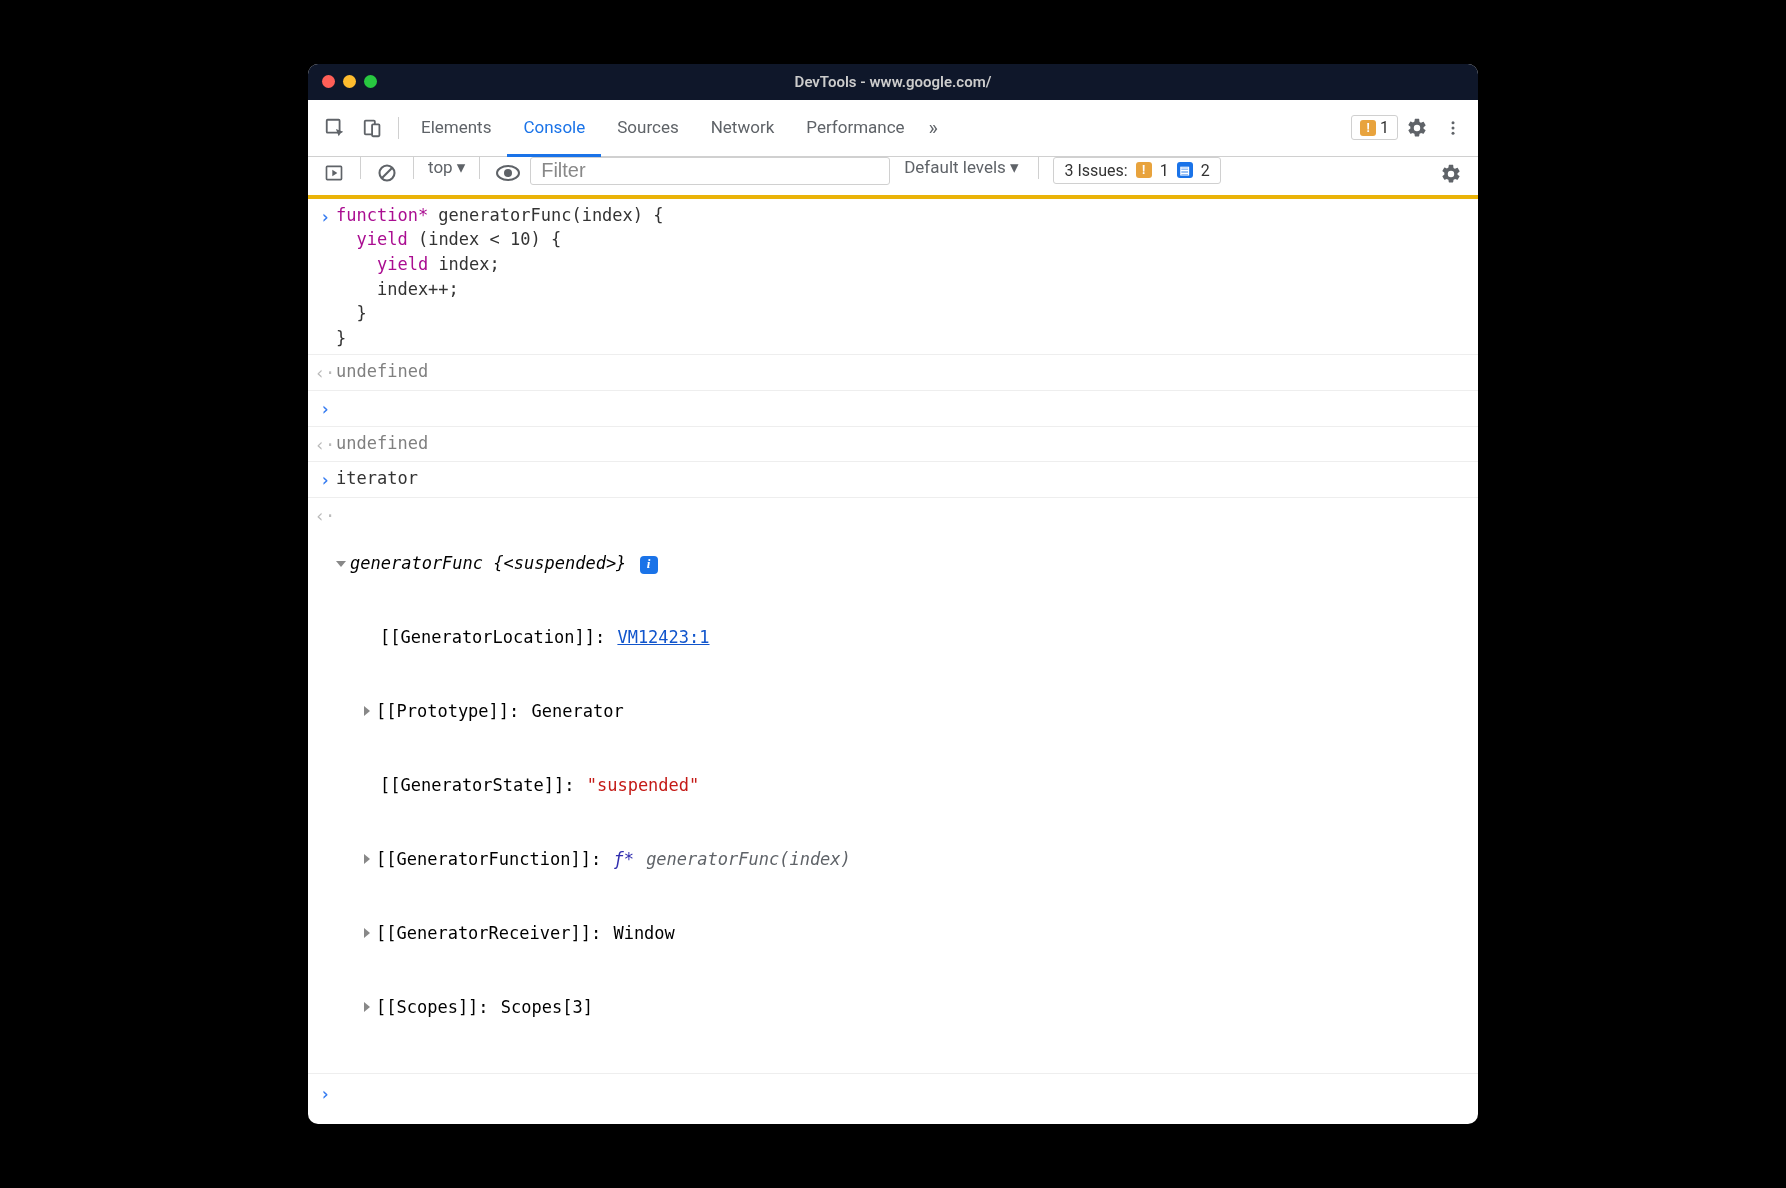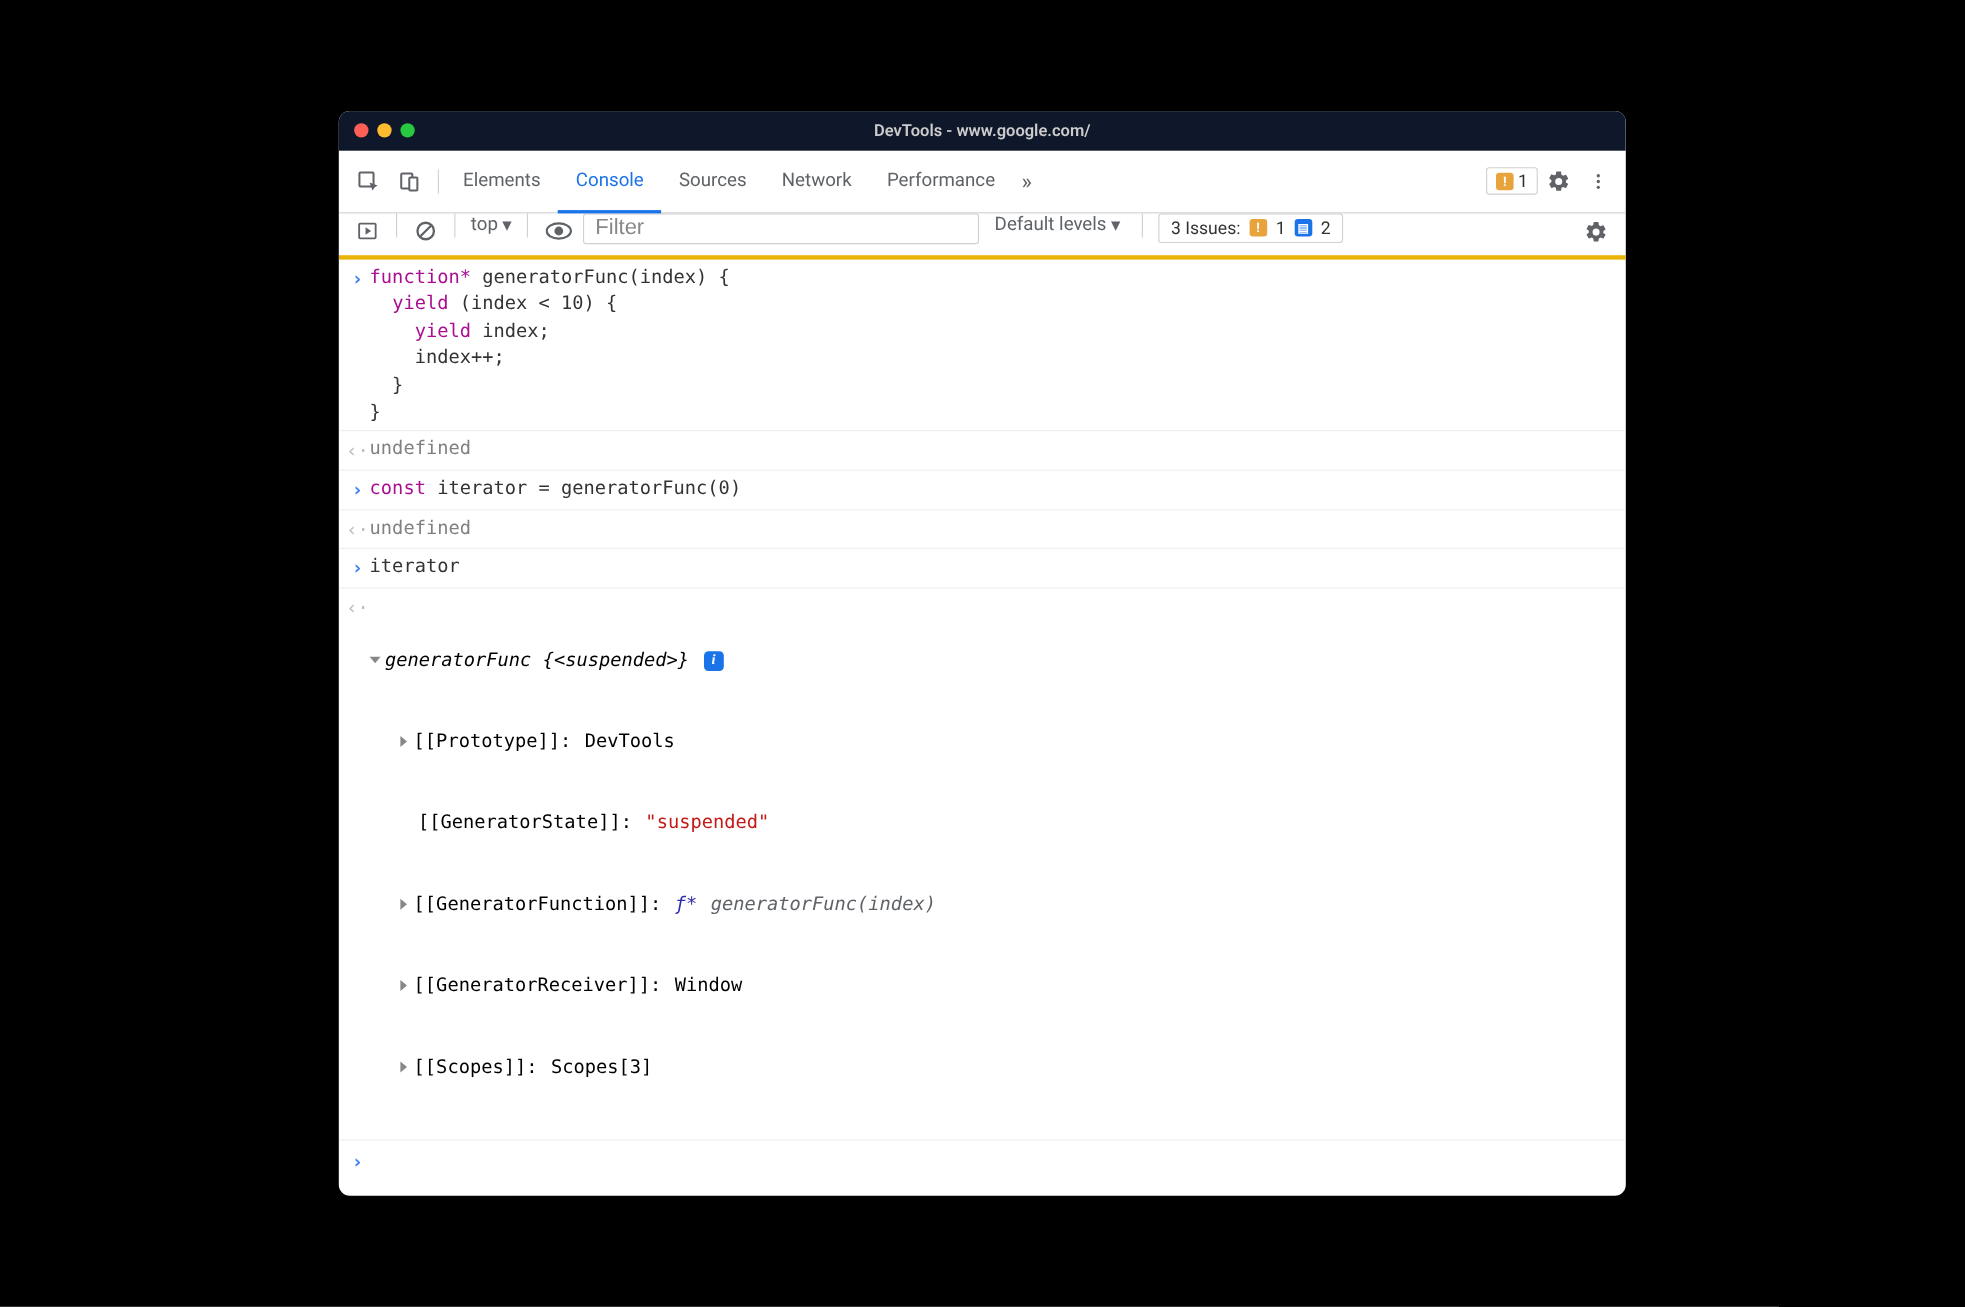--- a/index.html
+++ b/index.html
@@ -350,21 +350,20 @@
       <div class="gutter">
           <span class="outgutter">‹·</span>
         </div>
       <div class="content undef">undefined</div>
     </div>
 
     <div class="row">
       <div class="gutter">
           <span class="ingutter">›</span>
         </div>
-      <div class="content"><span class="kw">const</span><span class="sym"> iterator = generatorFunc(0)</span></div>
     </div>
 
     <div class="row">
       <div class="gutter">
           <span class="outgutter">‹·</span>
         </div>
       <div class="content undef">undefined</div>
     </div>
 
     <div class="row">
@@ -373,21 +372,22 @@
         </div>
       <div class="content sym">iterator</div>
     </div>
 
     <div class="row">
       <div class="gutter">
           <span class="outgutter">‹·</span>
         </div>
       <div class="content">
         <div><span class="arrow-down-s"></span><span class="obj-hdr"><span>generatorFunc </span><span>{&lt;suspended&gt;}</span></span> <span class="info-badge">i</span></div>
-        <div class="prop-line"><span class="arrow-right-s"></span><span>[[Prototype]]: </span><span>DevTools</span></div>
+        <div class="prop-line"><span class="pad"></span><span>[[GeneratorLocation]]: </span><span class="link">VM12423:1</span></div>
+        <div class="prop-line"><span class="arrow-right-s"></span><span>[[Prototype]]: </span><span>Generator</span></div>
         <div class="prop-line"><span class="pad"></span><span>[[GeneratorState]]: </span><span class="strv">"suspended"</span></div>
         <div class="prop-line"><span class="arrow-right-s"></span><span>[[GeneratorFunction]]: </span><span class="fsig">ƒ* </span><span class="fsig-args">generatorFunc(index)</span></div>
         <div class="prop-line"><span class="arrow-right-s"></span><span>[[GeneratorReceiver]]: </span><span>Window</span></div>
         <div class="prop-line"><span class="arrow-right-s"></span><span>[[Scopes]]: </span><span>Scopes[3]</span></div>
       </div>
     </div>
 
     <div class="row noborder prompt-row">
       <div class="gutter">
           <span class="ingutter">›</span>

